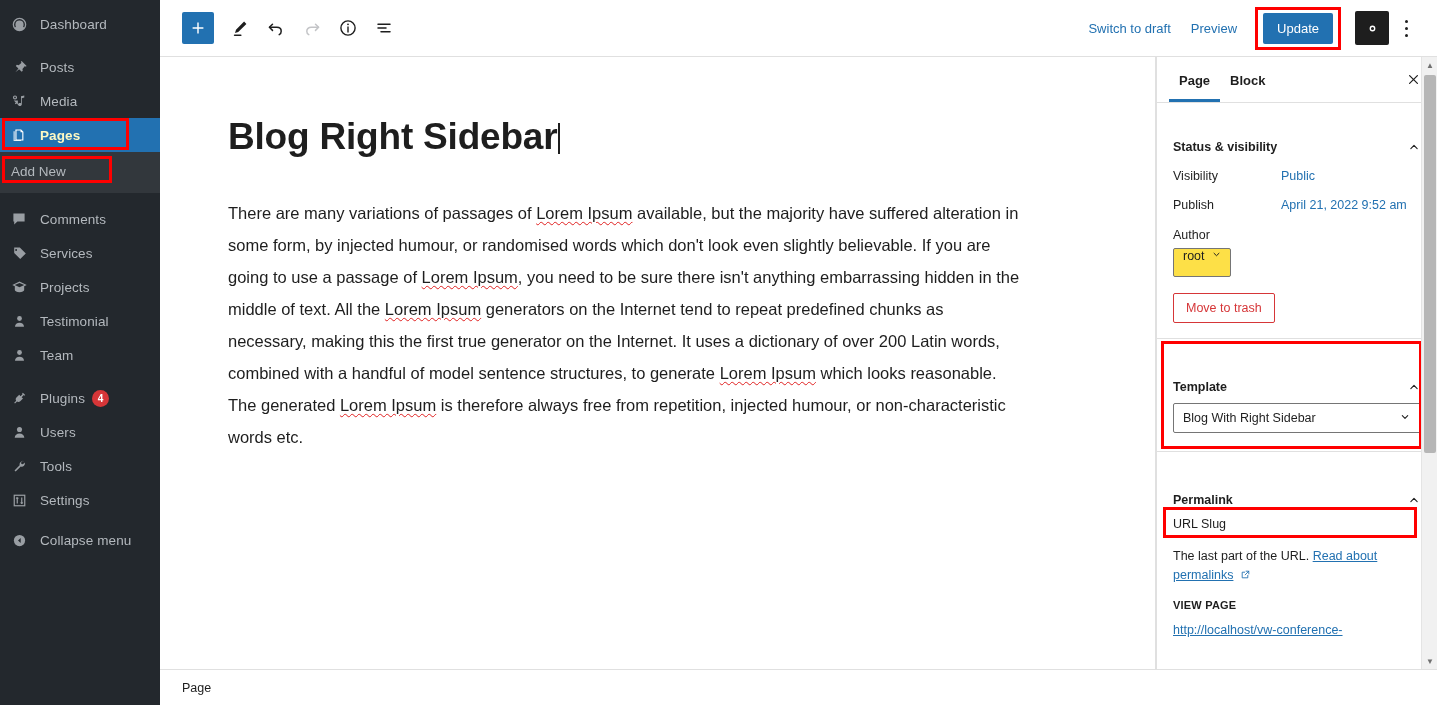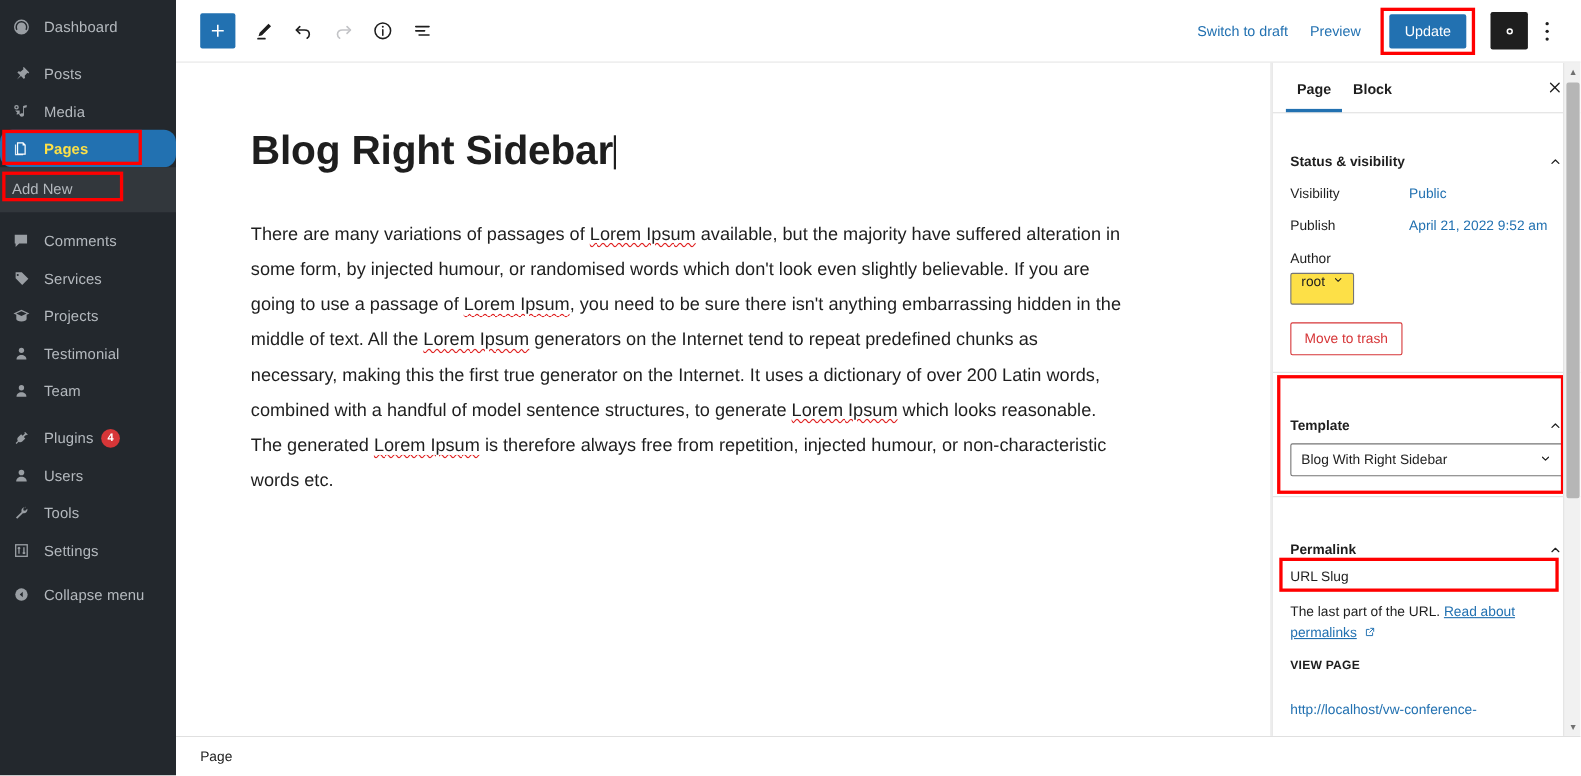--- a/index.html
+++ b/index.html
@@ -32,23 +32,22 @@
   .menu-item .mlabel { margin-left: 11px; font-size: 13.5px; letter-spacing: .1px; }
   .menu-item .micon {
     width: 20px; height: 20px; display: inline-flex;
     align-items: center; justify-content: center;
     opacity: .82;
   }
   .menu-item .micon svg { display: block; }
   .menu-sep { height: 9px; }
   .menu-item.active {
     background: #2271b1;
-    color: #fde047;
+    color: #fef9c3;
     font-weight: 600;
-    border-radius: 11px;
   }
   .menu-item.active .micon { opacity: 1; }
   .flyout-arrow {
     position: absolute;
     right: -8px; top: 50%; transform: translateY(-50%);
     width: 0; height: 0;
     border-top: 8px solid transparent;
     border-bottom: 8px solid transparent;
     border-right: 8px solid #fff;
   }
@@ -307,24 +306,25 @@
   }
   .hint a { color: #2271b1; text-decoration: underline; cursor: pointer; }
   .viewpage-cap {
     margin-top: 14px;
     font-size: 11px; font-weight: 700;
     letter-spacing: .2px;
     color: #1e1e1e;
     text-transform: uppercase;
   }
   .viewpage-url {
-    margin-top: 27px;
+    margin-top: 12px;
     font-size: 12.5px; color: #2271b1;
     cursor: pointer;
     word-break: break-all;
+    text-decoration: underline;
   }
 
   
   .vscroll {
     position: absolute;
     right: 0; top: 0; bottom: 0;
     width: 16px;
     background: #f1f1f1;
     border-left: 1px solid #e4e4e4;
   }

